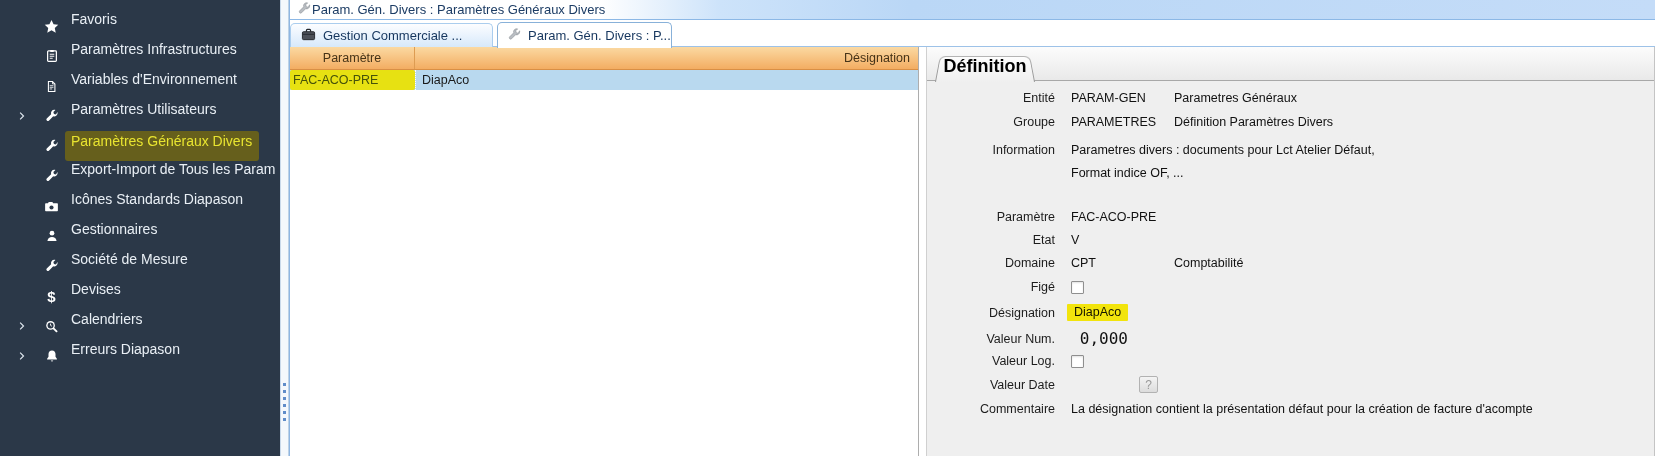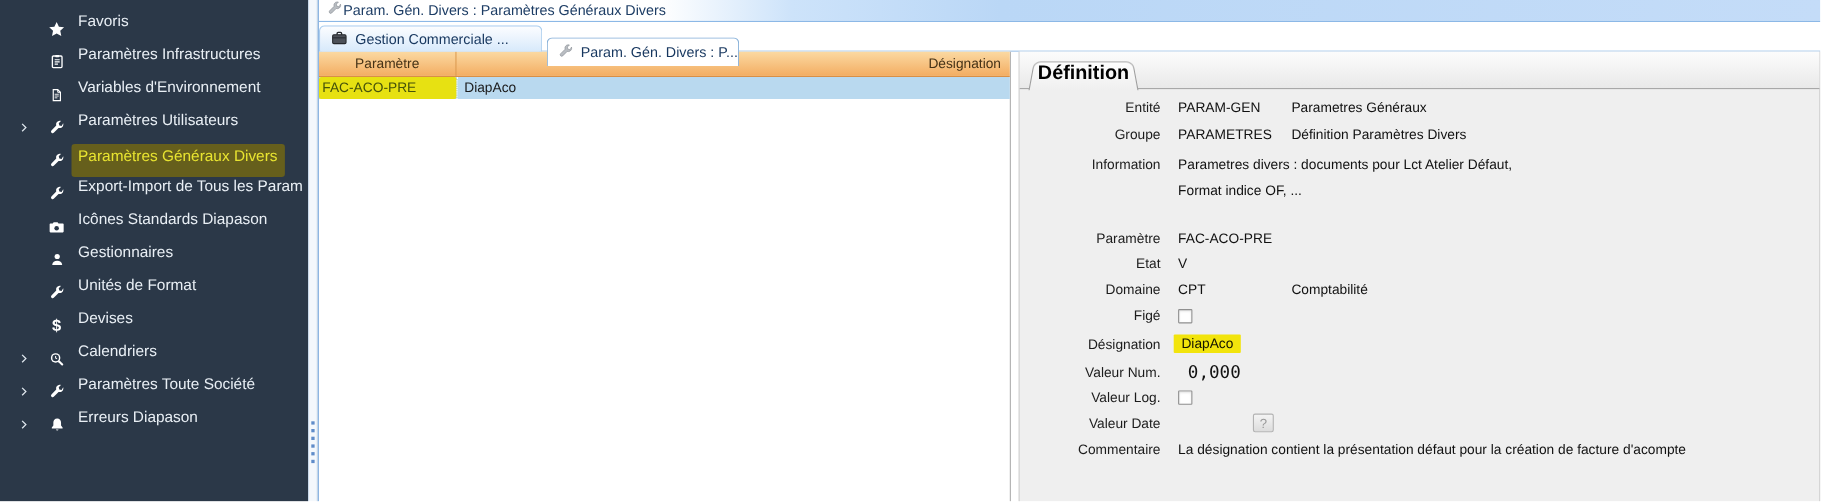--- a/index.html
+++ b/index.html
@@ -33,21 +33,21 @@
      background:linear-gradient(to right,#ffffff 0px,#ffffff 310px,#cde3fa 430px,#bad7f6 620px,#c4dcf8 100%);
      border-bottom:1px solid #8cb8e6;padding-left:8px;gap:1px;}
   .title-strip .txt{font-size:13px;color:#1c3c64;white-space:nowrap;}
 
   .tab-strip{position:absolute;top:20px;left:0;right:0;height:27px;background:#fff;border-bottom:1px solid #9dc2e8;}
   .tab{position:absolute;display:flex;align-items:center;gap:7px;font-size:13px;color:#16365e;
        padding:0 10px;border-radius:5px 5px 0 0;white-space:nowrap;}
   .tab-inactive{left:0;top:3px;height:24px;width:203px;z-index:1;
        background:linear-gradient(#fcfdff,#d7e9fb);border:1px solid #aacdee;border-bottom:none;}
   .tab-active{left:207px;top:2px;height:26px;width:175px;z-index:2;
-       background:#fff;border:1px solid #88b1d9;border-bottom:none;margin-top:12px;}
+       background:#fff;border:1px solid #88b1d9;border-bottom:none;}
 
   
   .grid{position:absolute;top:47px;left:0;width:629px;bottom:0;background:#fff;border-right:1px solid #adadad;}
   .grid-header{height:23px;display:flex;background:linear-gradient(#fbd9a2,#f3ad62);
        border-bottom:1px solid #d98f45;font-size:12.5px;color:#463317;}
   .gh-c1{width:125px;border-right:1px solid #dd9c52;display:flex;align-items:center;justify-content:center;}
   .gh-c2{flex:1;display:flex;align-items:center;justify-content:flex-end;padding-right:8px;}
   .grid-row{height:20px;display:flex;background:#b9d9ef;font-size:12.5px;color:#1a1a1a;align-items:stretch;}
   .gr-c1{width:125px;}
   .gr-c1 .hl-yellow{display:block;height:20px;line-height:20px;padding-left:3px;background:#e7e112;
@@ -167,21 +167,21 @@
           </span>
           <span class="sb-label">Gestionnaires</span>
         </div>
         <div class="sb-item">
           <span class="sb-chevron"></span>
           <span class="sb-icon">
             <svg viewBox="0 0 16 16" width="14" height="14">
               <path d="M14.2 3.4c.1.4.2.8.2 1.3a3.8 3.8 0 0 1-5 3.6l-5 5a1.7 1.7 0 0 1-2.4-2.4l5-5a3.8 3.8 0 0 1 3.6-5c.5 0 .9.1 1.3.2L9.6 3.4l.6 2.4 2.4.6z" fill="#fff"></path>
             </svg>
           </span>
-          <span class="sb-label">Unités de Format</span>
+          <span class="sb-label">Société de Mesure</span>
         </div>
         <div class="sb-item">
           <span class="sb-chevron"></span>
           <span class="sb-icon">
             <span class="dollar">$</span>
           </span>
           <span class="sb-label">Devises</span>
         </div>
         <div class="sb-item">
           <span class="sb-chevron">
@@ -191,33 +191,20 @@
           </span>
           <span class="sb-icon">
             <svg viewBox="0 0 16 16" width="15" height="15">
               <circle cx="7" cy="6.8" r="4.6" fill="#fff"></circle>
               <circle cx="7" cy="6.8" r="3.2" fill="#2b3848"></circle>
               <path d="M7 4.9v1.9l1.4.9" stroke="#fff" stroke-width="1" fill="none"></path>
               <path d="M10.4 10.2l3 3" stroke="#fff" stroke-width="2" stroke-linecap="round"></path>
             </svg>
           </span>
           <span class="sb-label">Calendriers</span>
-        </div>
-        <div class="sb-item">
-          <span class="sb-chevron">
-            <svg viewBox="0 0 16 16" width="12" height="12">
-              <path d="M5.5 3.5 10 8 5.5 12.5" stroke="#dfe7ee" stroke-width="1.6" fill="none"></path>
-            </svg>
-          </span>
-          <span class="sb-icon">
-            <svg viewBox="0 0 16 16" width="14" height="14">
-              <path d="M14.2 3.4c.1.4.2.8.2 1.3a3.8 3.8 0 0 1-5 3.6l-5 5a1.7 1.7 0 0 1-2.4-2.4l5-5a3.8 3.8 0 0 1 3.6-5c.5 0 .9.1 1.3.2L9.6 3.4l.6 2.4 2.4.6z" fill="#fff"></path>
-            </svg>
-          </span>
-          <span class="sb-label">Paramètres Toute Société</span>
         </div>
         <div class="sb-item">
           <span class="sb-chevron">
             <svg viewBox="0 0 16 16" width="12" height="12">
               <path d="M5.5 3.5 10 8 5.5 12.5" stroke="#dfe7ee" stroke-width="1.6" fill="none"></path>
             </svg>
           </span>
           <span class="sb-icon">
             <svg viewBox="0 0 16 16" width="14" height="14">
               <path d="M8 1.6c-2.5 0-4 1.8-4 4.2v3.1L2.4 11v1h11.2v-1L12 8.9V5.8c0-2.4-1.5-4.2-4-4.2z" fill="#fff"></path>

